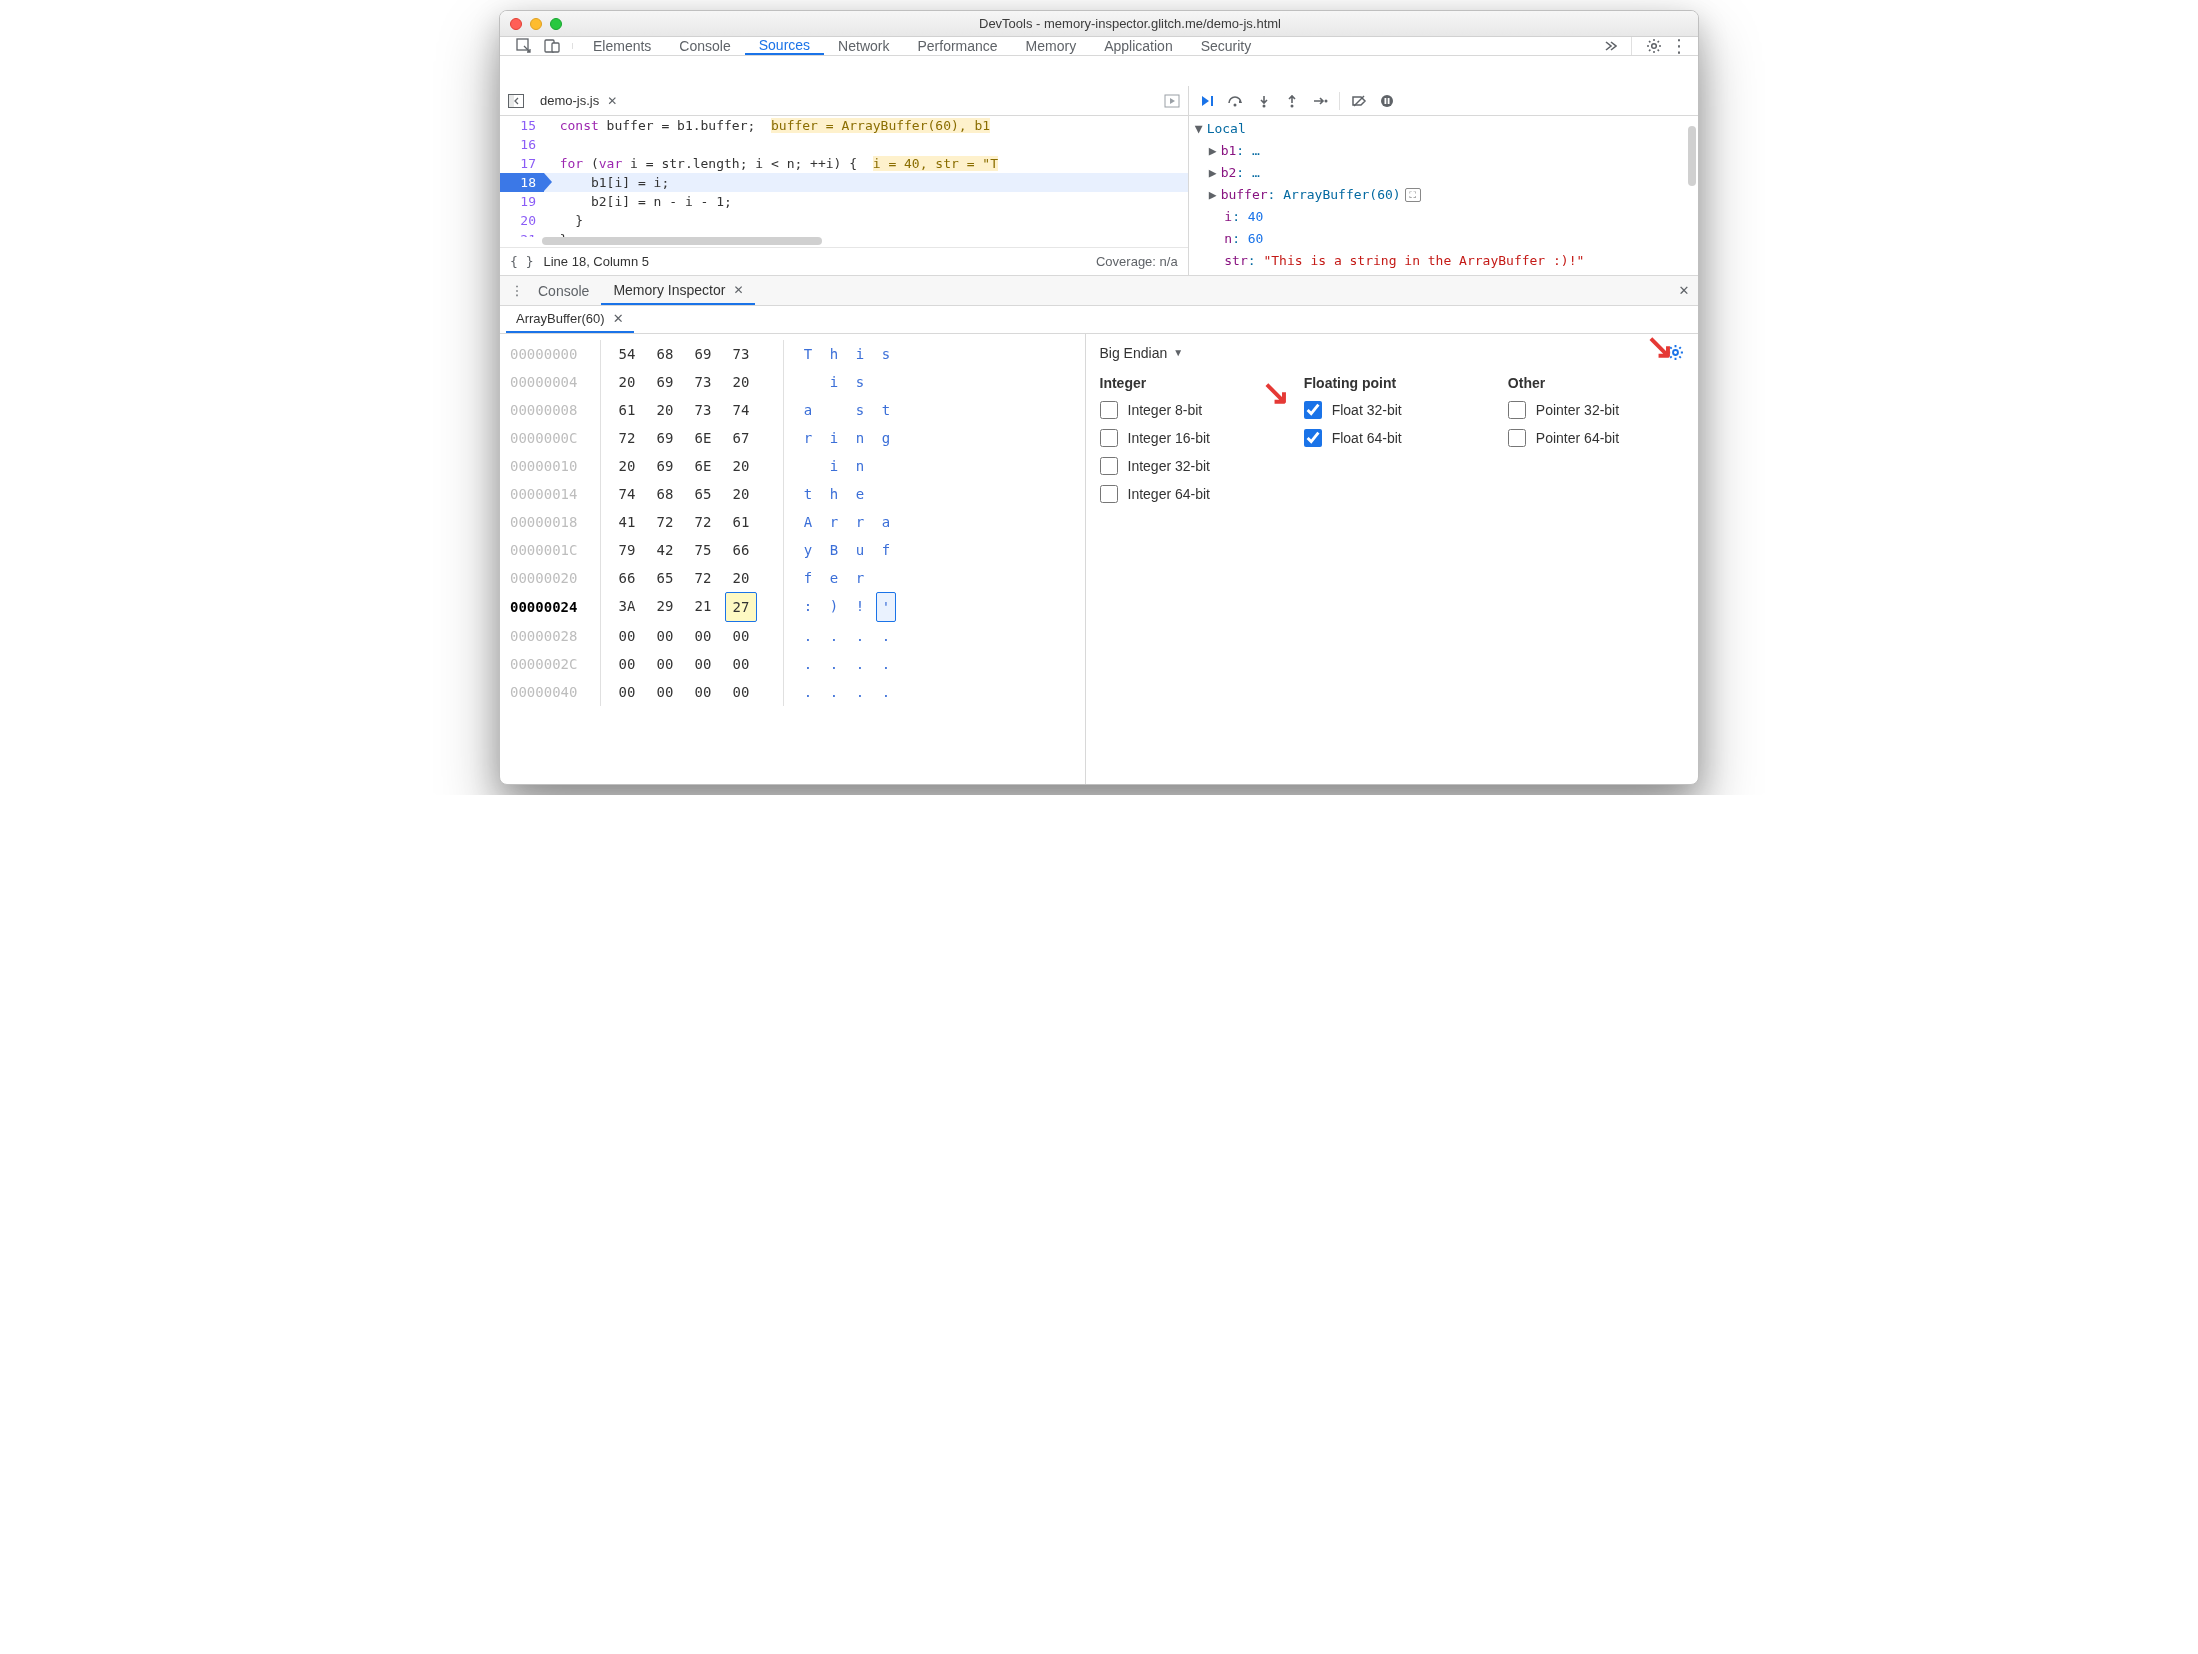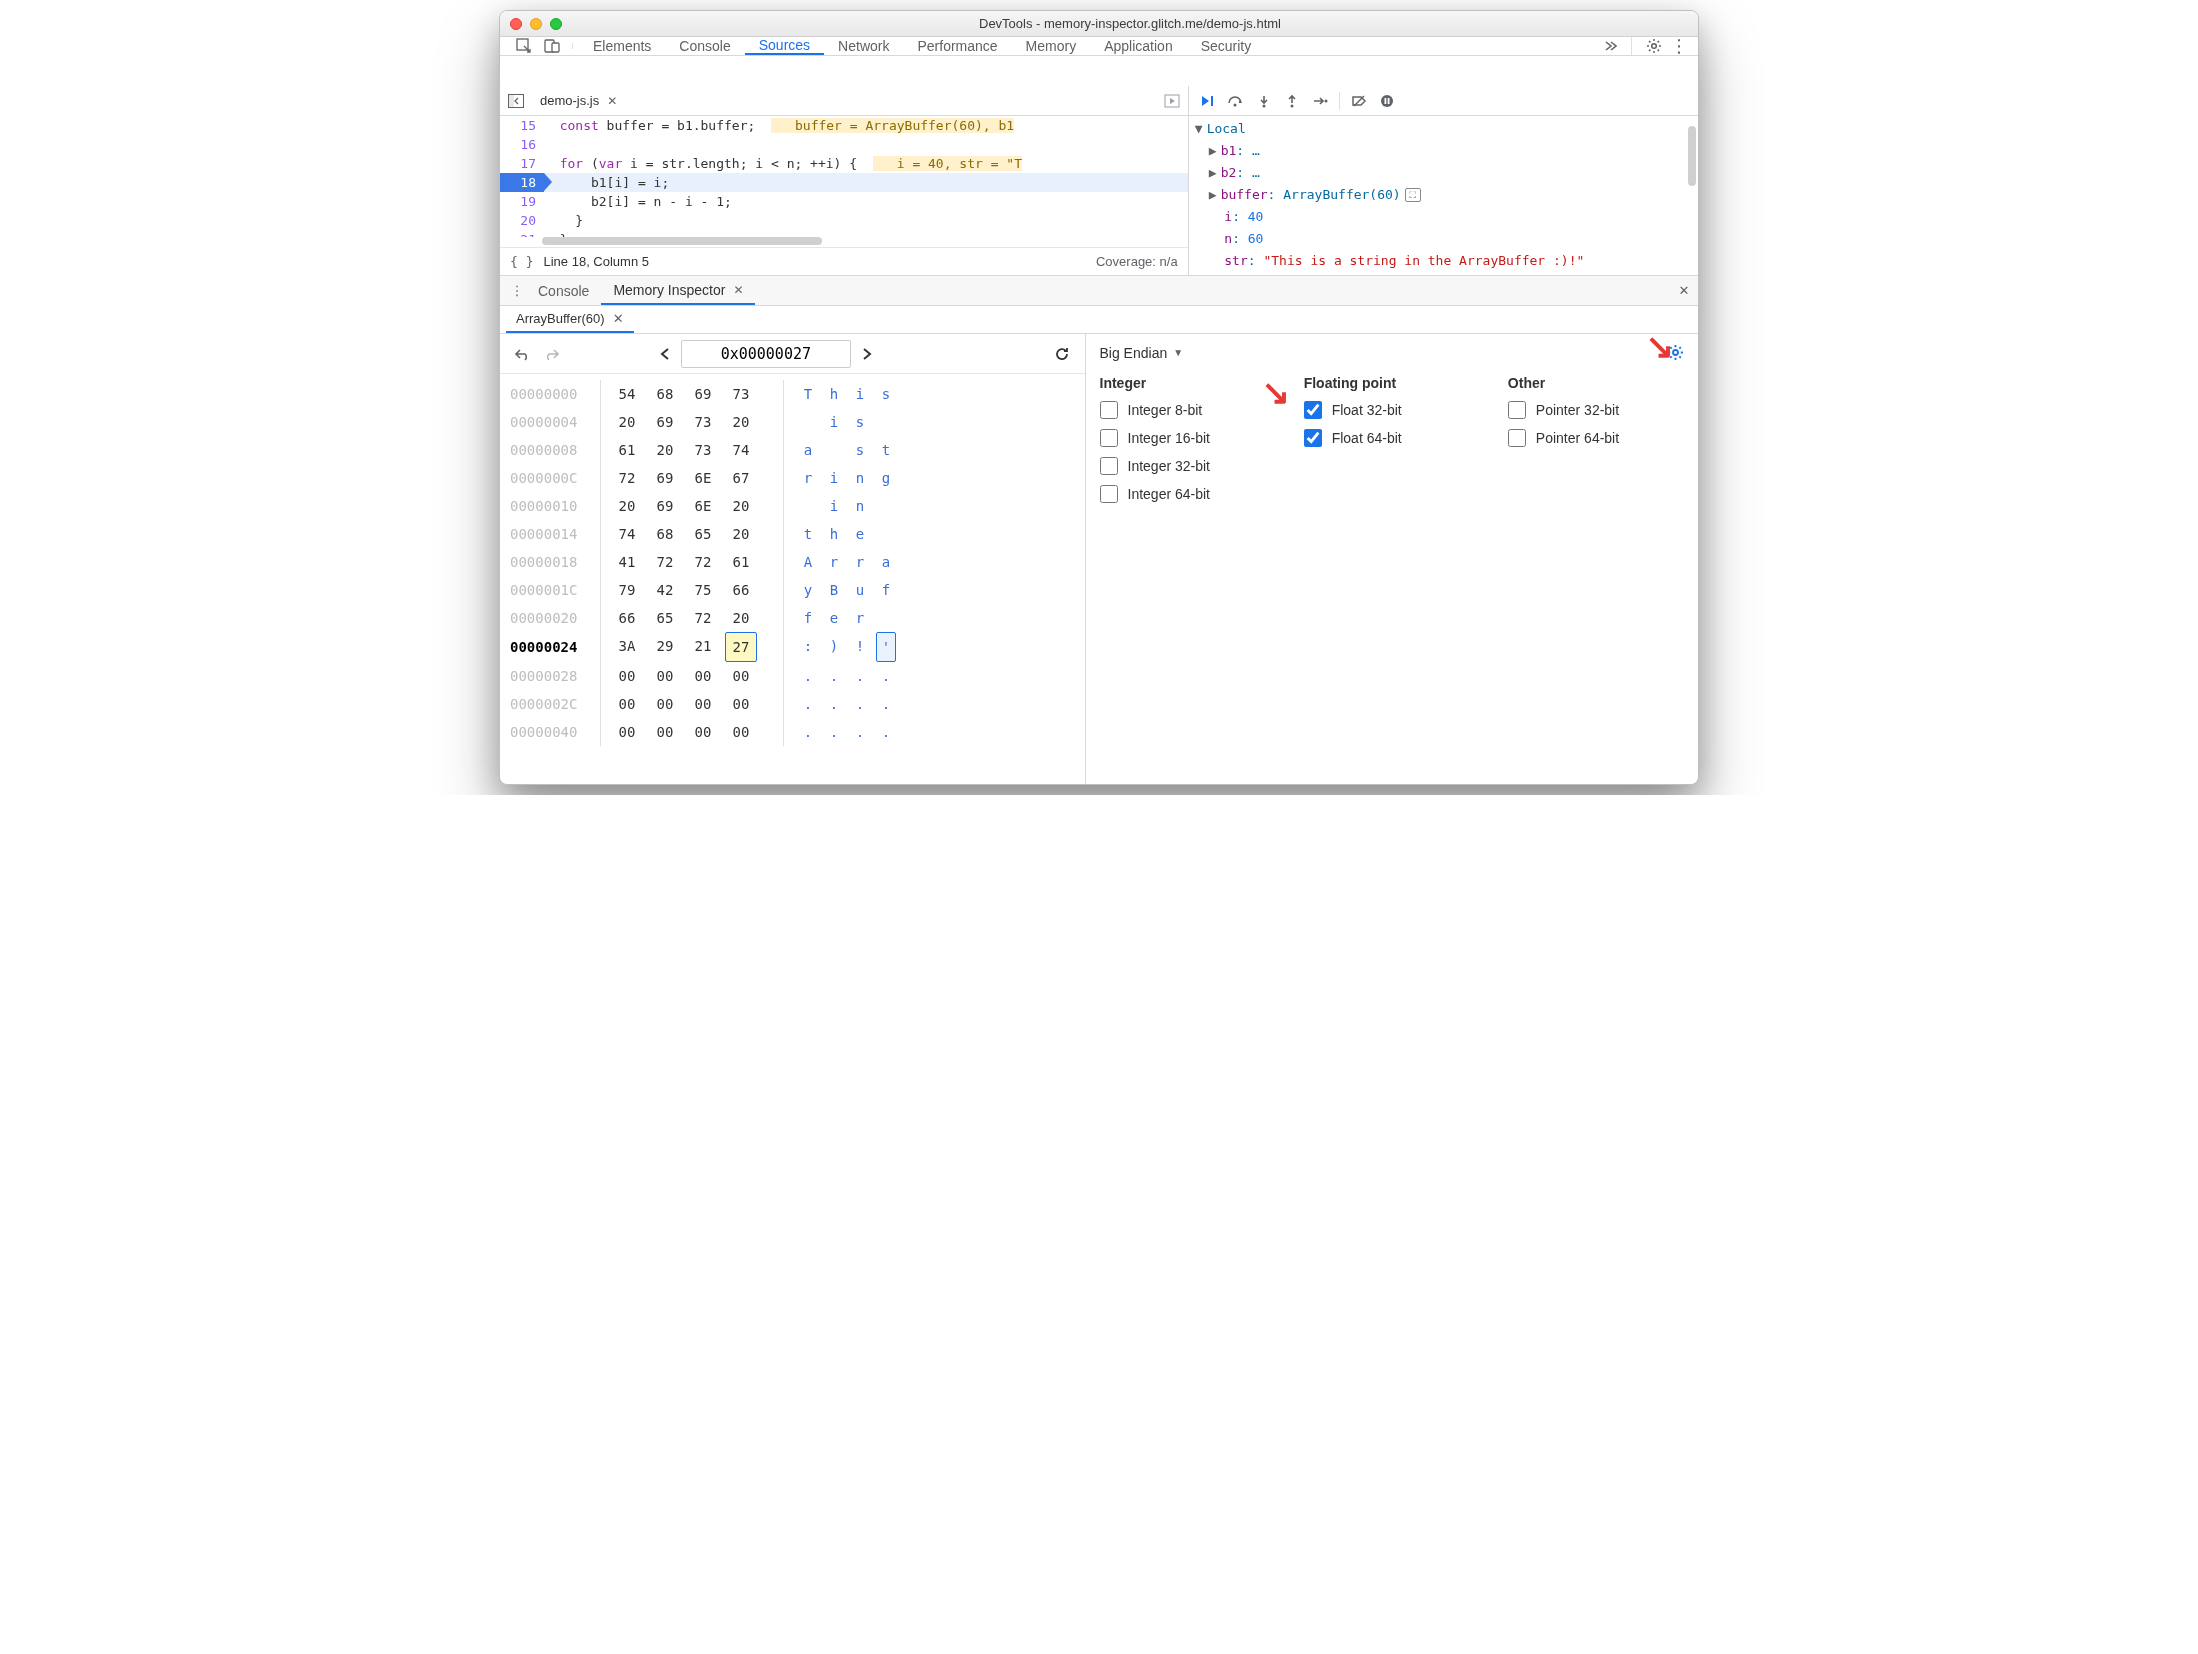--- a/index.html
+++ b/index.html
@@ -58,21 +58,21 @@
 .filebar .playicon { width:24px; color:#9aa0a6; padding-right:6px;}
 
 .code { flex:1; overflow:hidden; font-family: Menlo, monospace; font-size:13px; line-height:19px; background:#fff; position:relative;}
 .codeline { display:flex; white-space:pre; }
 .gutter { width:44px; text-align:right; padding-right:8px; color:#8b5cf6; user-select:none; background:#fff;}
 .linetxt { flex:1; }
 .hl-line { background:#e8f0fe; }
 .bp-gutter { background:#3b78e7; color:#ffffff; position:relative; }
 .bp-gutter::after { content:""; position:absolute; right:-8px; top:0; width:0; height:0; border-top: 9.5px solid transparent; border-bottom: 9.5px solid transparent; border-left: 8px solid #3b78e7; }
 .kw { color:#9c27b0; }
-.inline2 { background:#fef1cc; color:#8a6d00;padding-left:24px; }
+.inline2 { background:#fef1cc; color:#8a6d00; }
 .scroll-x { height:10px; background:#fff; }
 .scroll-x .thumb { height:8px; width:280px; background:#d0d0d0; border-radius:4px; margin-left:42px;}
 
 .statusrow { height:28px; border-top:1px solid #e6e6e6; display:flex; align-items:center; padding:0 10px; color:#333; font-size:13px;}
 .statusrow .braces { font-family: monospace; color:#5f6368; margin-right:10px; }
 .statusrow .cov { margin-left:auto; color:#5f6368;}
 
 .debugpane { flex:1; display:flex; flex-direction:column; min-width:0;}
 .dbg-toolbar { height:30px; border-bottom:1px solid #d8d8d8; display:flex; align-items:center; gap:2px; padding:0 6px; color:#5f6368;}
 .dbg-toolbar .ico { width:26px; height:24px; display:flex; align-items:center; justify-content:center; }
@@ -310,50 +310,20 @@
 
   <div class="inspector-tabbar">
     <div class="insp-tab active">
       <span>ArrayBuffer(60)</span>
       <span class="x">✕</span>
     </div>
   </div>
 
   <div class="insp-body">
     <div class="hexpane">
-      <div class="hex-toolbar">
-        <div class="tbtn">
-            <svg width="16" height="14">
-              <path d="M6 3 L2 7 L6 11 M2 7 L11 7 A4 4 0 0 1 11 13" fill="none" stroke="#5f6368" stroke-width="1.6"></path>
-            </svg>
-          </div>
-        <div class="tbtn" style="opacity:0.45">
-            <svg width="16" height="14">
-              <path d="M10 3 L14 7 L10 11 M14 7 L5 7 A4 4 0 0 0 5 13" fill="none" stroke="#5f6368" stroke-width="1.6"></path>
-            </svg>
-          </div>
-        <div class="addrwrap">
-          <div class="tbtn">
-              <svg width="12" height="14">
-                <path d="M9 2 L3 7 L9 12" fill="none" stroke="#333" stroke-width="2"></path>
-              </svg>
-            </div>
-          <input class="addr" value="0x00000027" style="">
-          <div class="tbtn">
-              <svg width="12" height="14">
-                <path d="M3 2 L9 7 L3 12" fill="none" stroke="#333" stroke-width="2"></path>
-              </svg>
-            </div>
-        </div>
-        <div class="tbtn refresh">
-            <svg width="16" height="16">
-              <path d="M13 8 A5 5 0 1 1 11.5 4.5 M13 2 L13 5 L10 5" fill="none" stroke="#333" stroke-width="1.8"></path>
-            </svg>
-          </div>
-      </div>
       <div class="hexgrid" id="hexgrid">
           <div class="hexrow">
             <div class="hexaddr">00000000</div>
             <div class="hexbytes">
               <span>54</span>
               <span>68</span>
               <span>69</span>
               <span>73</span>
             </div>
             <div class="hexascii">

